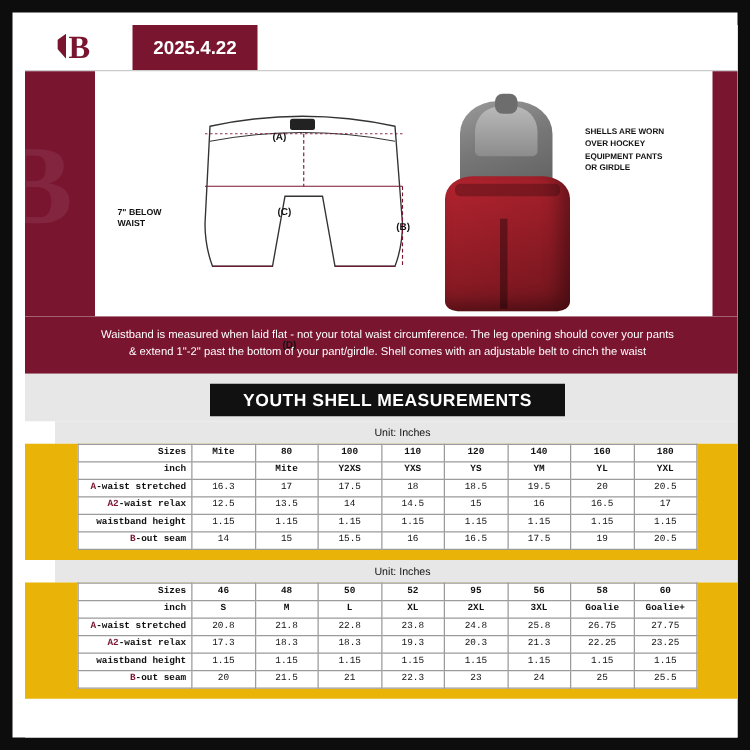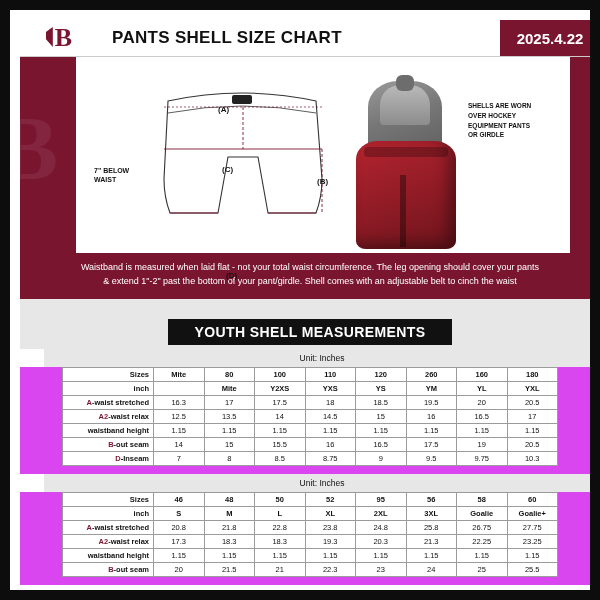--- a/index.html
+++ b/index.html
@@ -209,21 +209,21 @@
     color: #ffffff;
     text-align: center;
     padding: 8px 60px 10px;
     font-size: 9px;
     line-height: 1.55;
   }
 
   
   .sec-wrap {
     background: #e7e7e7;
-    padding: 20px 0 4px;
+    padding: 8px 0 4px;
     text-align: center;
   }
   .sec-pill {
     display: inline-block;
     background: #111111;
     color: #ffffff;
     font-size: 14px;
     font-weight: bold;
     letter-spacing: 0.4px;
     padding: 5px 26px;
@@ -231,21 +231,21 @@
   .unit {
     text-align: center;
     font-size: 8.5px;
     color: #111;
     padding: 4px 0 4px;
     background: #e7e7e7;
     margin-left: 24px;
   }
 
   
-  .tbl-wrap { background:#d946ef; padding: 0 42px 8px; }
+  .tbl-wrap { background:#eab308; padding: 0 42px 8px; font-family: Liberation Mono, monospace; }
   table {
     width: 100%;
     border-collapse: collapse;
     background: #ffffff;
     table-layout: fixed;
   }
   td, th {
     border: 1px solid #9b9b9b;
     font-size: 7.5px;
     text-align: center;
@@ -265,23 +265,20 @@
 </style>
 </head>
 <body>
 
 <div class="page">
   <div class="sheet">
 
     <div class="header">
       <div class="logo-box">
         <span class="logo-b">B</span>
-      </div>
-      <div class="title-bar">
-        <span class="doc-title">PANTS SHELL SIZE CHART</span>
       </div>
       <div class="date-box">2025.4.22</div>
     </div>
 
     <div class="illus">
       <div class="swatch-left">
         <span class="wm">B</span>
       </div>
       <div class="swatch-right"></div>
 
@@ -320,21 +317,21 @@
     <div class="tbl-wrap">
       <table>
         <tbody id="youth-body">
             <tr>
               <th class="rowhdr">Sizes</th>
               <th>Mite</th>
               <th>80</th>
               <th>100</th>
               <th>110</th>
               <th>120</th>
-              <th>260</th>
+              <th>140</th>
               <th>160</th>
               <th>180</th>
             </tr>
             <tr>
               <th class="rowhdr">inch</th>
               <th></th>
               <th>Mite</th>
               <th>Y2XS</th>
               <th>YXS</th>
               <th>YS</th>
@@ -379,31 +376,20 @@
               <td class="rowhdr"><span class="m">B</span>-out seam</td>
               <td>14</td>
               <td>15</td>
               <td>15.5</td>
               <td>16</td>
               <td>16.5</td>
               <td>17.5</td>
               <td>19</td>
               <td>20.5</td>
             </tr>
-            <tr>
-              <td class="rowhdr"><span class="m">D</span>-Inseam</td>
-              <td>7</td>
-              <td>8</td>
-              <td>8.5</td>
-              <td>8.75</td>
-              <td>9</td>
-              <td>9.5</td>
-              <td>9.75</td>
-              <td>10.3</td>
-            </tr>
           </tbody>
       </table>
     </div>
 
     <div class="unit">Unit: Inches</div>
     <div class="tbl-wrap">
       <table>
         <tbody id="adult-body">
             <tr>
               <th class="rowhdr">Sizes</th>

